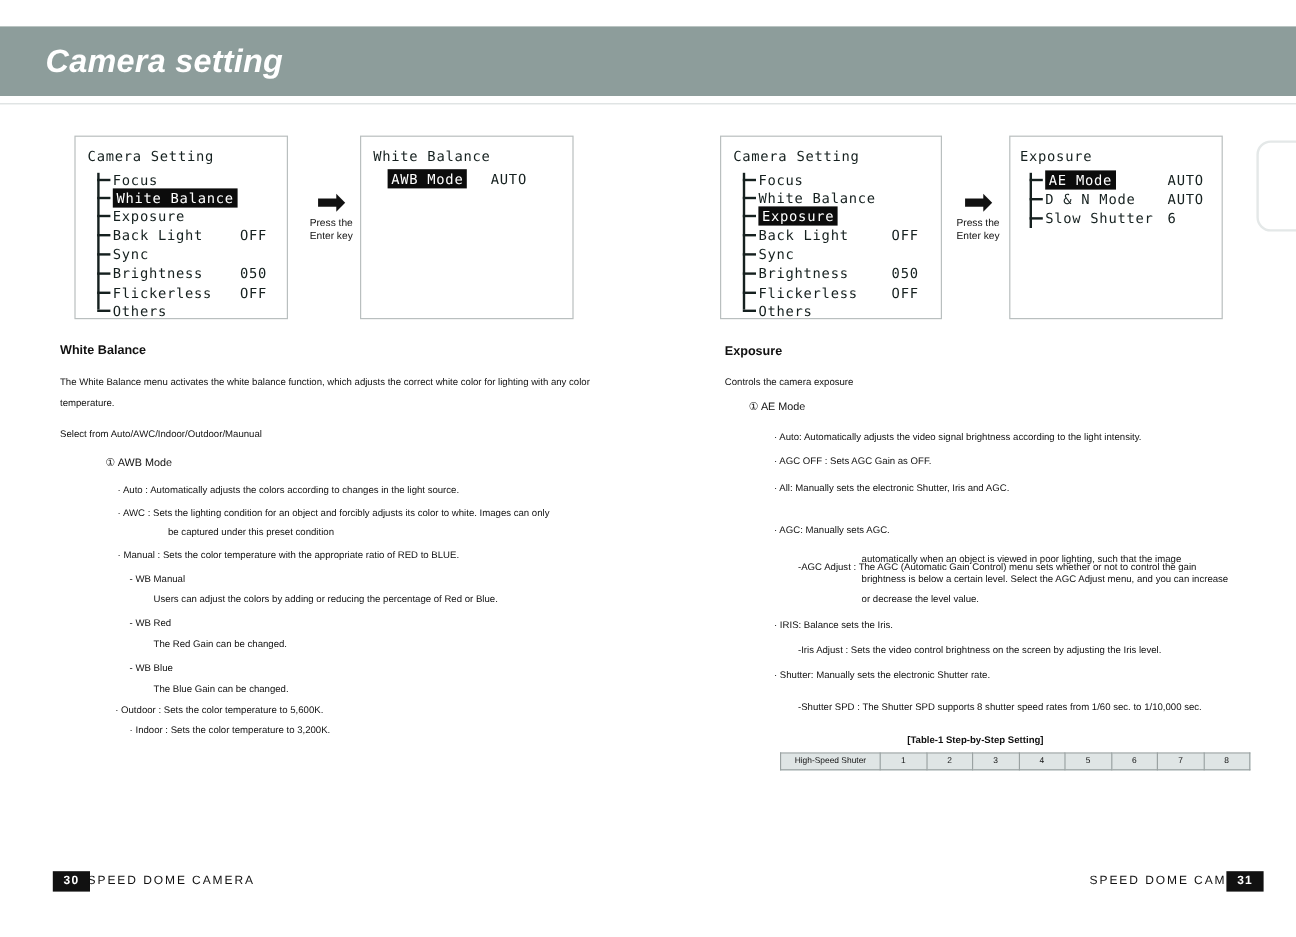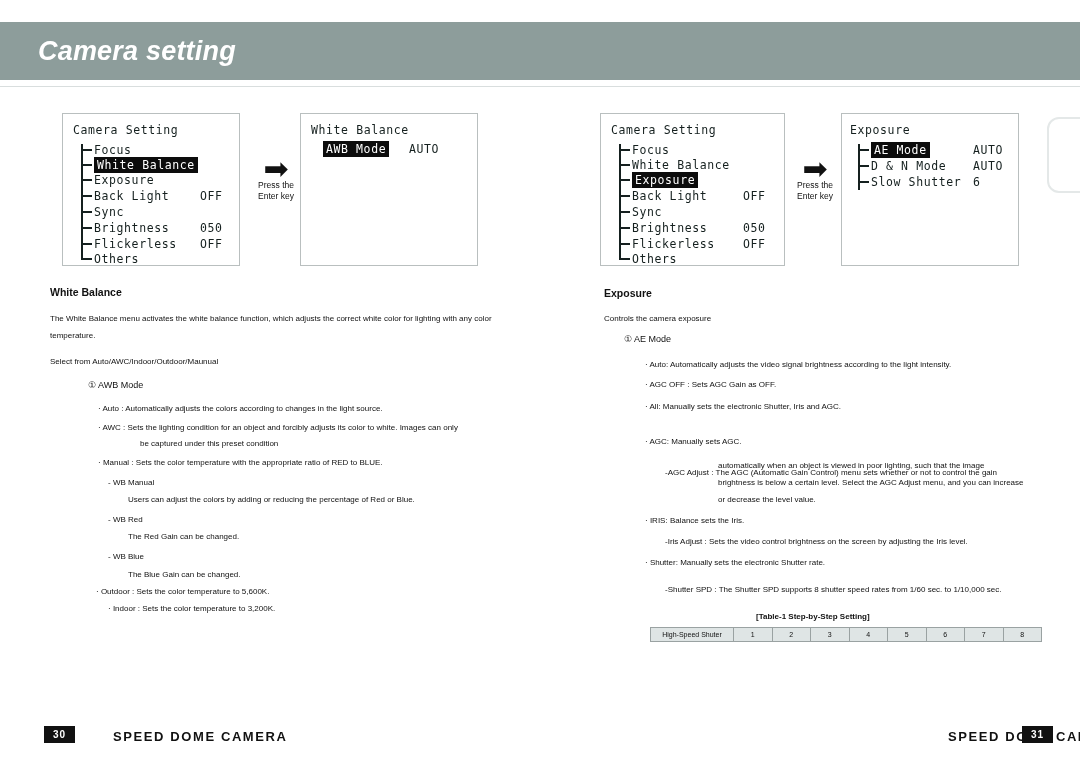--- a/index.html
+++ b/index.html
@@ -91,23 +91,22 @@
   table.spd td.rowlab{background:#dfe5e5;width:82px;font-size:7px;}
   table.spd td.rowlab2{background:#ffffff;width:82px;font-weight:bold;font-size:7.5px;}
   table.spd tr.vals td{font-weight:bold;}
   
   .pg-box{
     position:absolute;background:#111;color:#fff;
     font-size:10px;font-weight:bold;letter-spacing:1px;
     padding:3px 9px;font-family:"Liberation Sans", sans-serif;
   }
   .pg-txt{
-    position:absolute;font-size:13px;font-weight:bold;letter-spacing:1.6px;color:#111;
+    position:absolute;font-size:10px;font-weight:normal;letter-spacing:1.6px;color:#111;
     white-space:nowrap;
-    margin-left:40px;
   }
 </style>
 </head>
 <body>
 
 <div class="header-bar"></div>
 <div class="header-title">Camera setting</div>
 <div class="header-rule"></div>
 <div class="deco-round"></div>
 

